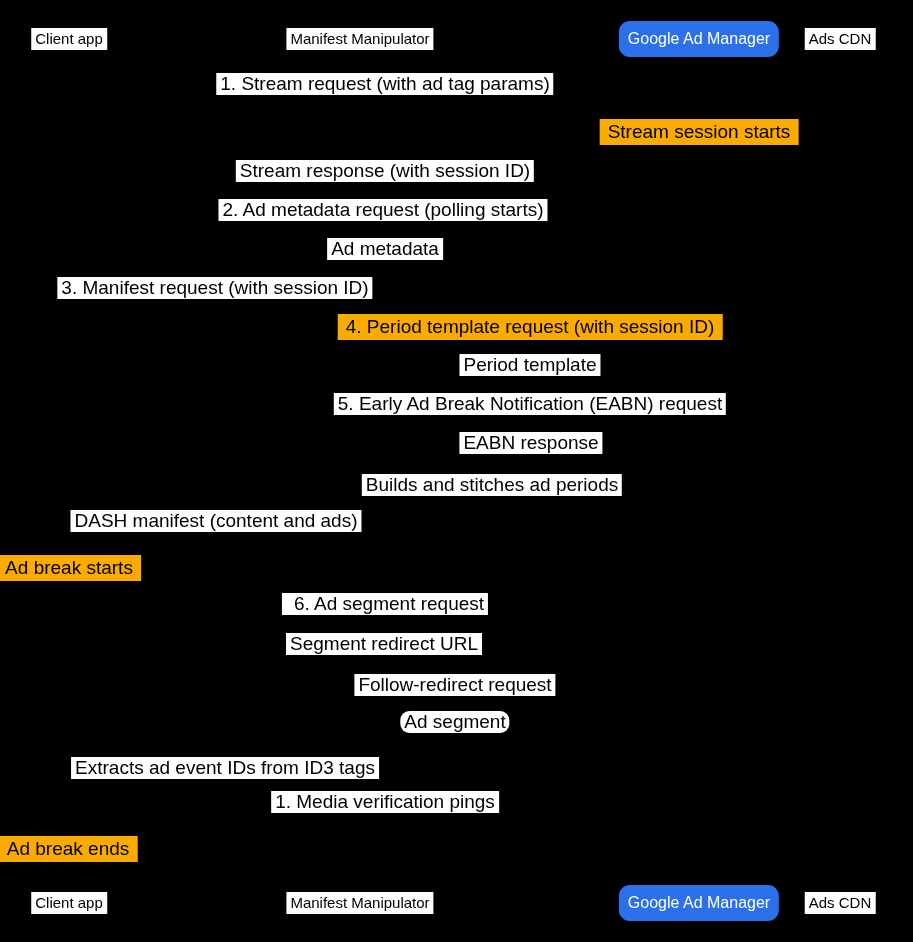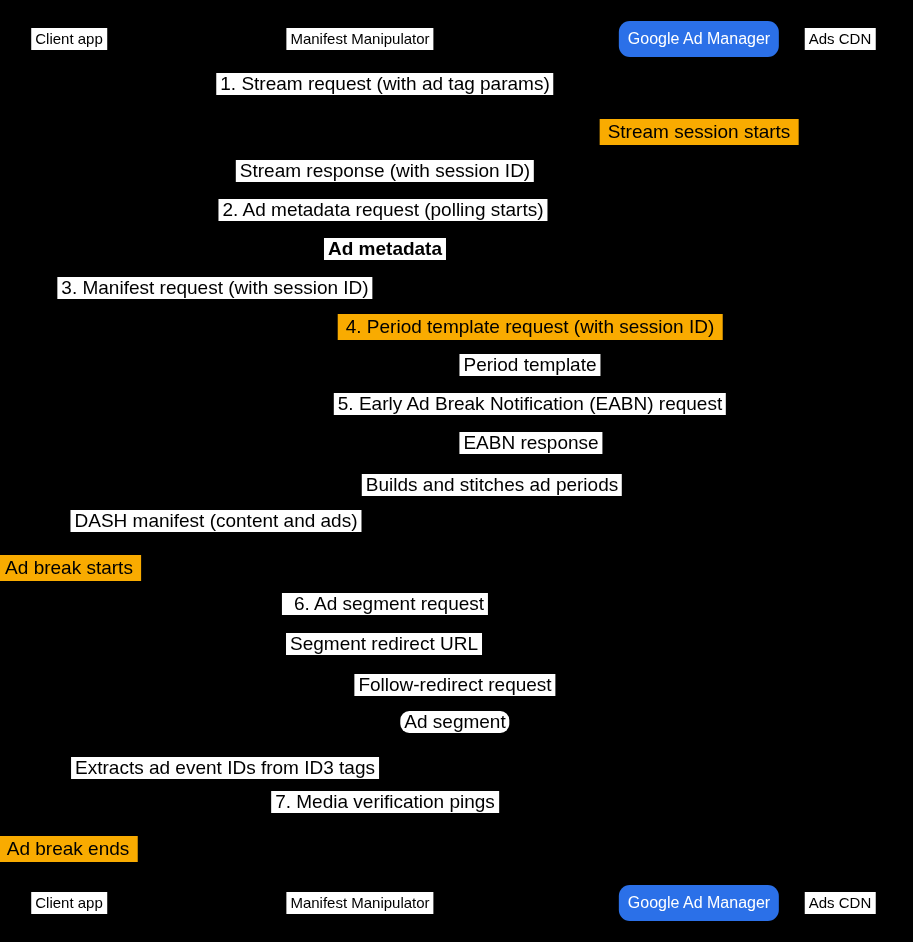--- a/index.html
+++ b/index.html
@@ -50,29 +50,29 @@
     <div class="actor plain" style="left: 360px; top: 39px;">Manifest Manipulator</div>
     <div class="actor plain" style="left: 360px; top: 903px;">Manifest Manipulator</div>
     <div class="actor primary" style="left: 699px; top: 39px;">Google Ad Manager</div>
     <div class="actor primary" style="left: 699px; top: 903px;">Google Ad Manager</div>
     <div class="actor plain" style="left: 840px; top: 39px;">Ads CDN</div>
     <div class="actor plain" style="left: 840px; top: 903px;">Ads CDN</div>
     <div class="msg plain" style="left: 385px; top: 84px;">1. Stream request (with ad tag params)</div>
     <div class="msg note" style="left: 699px; top: 132px;">Stream session starts</div>
     <div class="msg plain" style="left: 385px; top: 171px;">Stream response (with session ID)</div>
     <div class="msg plain" style="left: 383px; top: 210px;">2. Ad metadata request (polling starts)</div>
-    <div class="msg plain" style="left: 385px; top: 249px; font-weight: bold;">Ad metadata</div>
+    <div class="msg plain" style="left: 385px; top: 249px;">Ad metadata</div>
     <div class="msg plain" style="left: 215px; top: 288px;">3. Manifest request (with session ID)</div>
     <div class="msg note" style="left: 530px; top: 327px;">4. Period template request (with session ID)</div>
     <div class="msg plain" style="left: 530px; top: 365px;">Period template</div>
     <div class="msg plain" style="left: 530px; top: 404px;">5. Early Ad Break Notification (EABN) request</div>
     <div class="msg plain" style="left: 531px; top: 443px;">EABN response</div>
     <div class="msg plain" style="left: 492px; top: 485px;">Builds and stitches ad periods</div>
     <div class="msg plain" style="left: 216px; top: 521px;">DASH manifest (content and ads)</div>
     <div class="msg note" style="left: 69px; top: 568px;">Ad break starts</div>
     <div class="msg plain" style="left: 385px; top: 604px; padding-left: 12px;">6. Ad segment request</div>
     <div class="msg plain" style="left: 455px; top: 685px;">Follow-redirect request</div>
     <div class="msg plain" style="left: 384px; top: 644px;">Segment redirect URL</div>
     <div class="msg plain" style="left: 455px; top: 722px; border-radius: 9px;">Ad segment</div>
     <div class="msg plain" style="left: 225px; top: 768px;">Extracts ad event IDs from ID3 tags</div>
-    <div class="msg plain" style="left: 385px; top: 802px;">7. Media verification pings</div>
+    <div class="msg plain" style="left: 385px; top: 802px;">1. Media verification pings</div>
     <div class="msg note" style="left: 68px; top: 849px;">Ad break ends</div>
   </div>
 
 </body></html>

